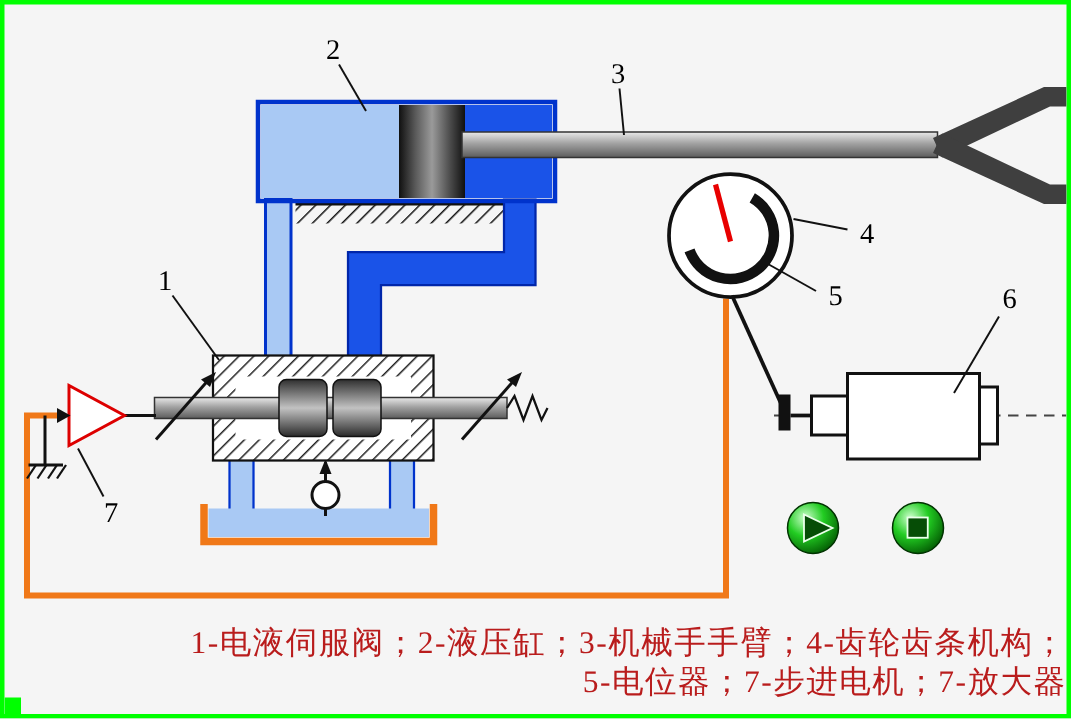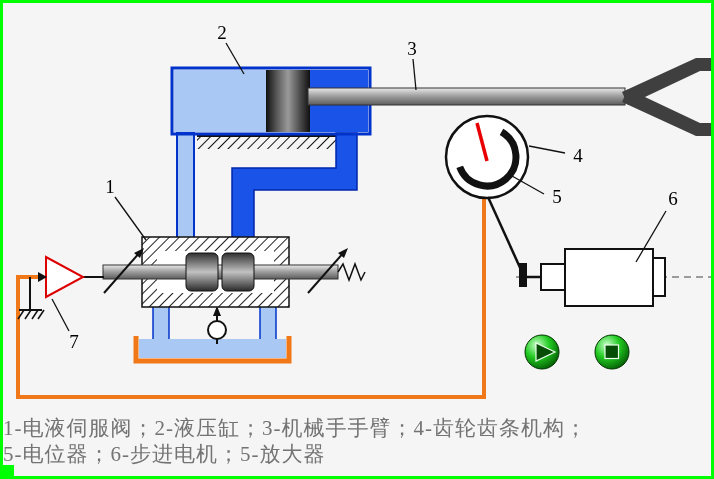--- a/index.html
+++ b/index.html
@@ -3,22 +3,22 @@
 <meta charset="utf-8">
 <style>
   html,body{margin:0;padding:0;background:#e9e9e9;}
   #screen{
     position:relative;width:714px;height:479px;box-sizing:border-box;
     background:#f5f5f5;border:3px solid #00ff00;overflow:hidden;
     font-family:"Liberation Serif","DejaVu Serif",serif;
   }
   #diagram-svg{position:absolute;left:0;top:0;}
   .caption{
-    position:absolute;left:0;right:0;top:412px;text-align:left;
-    color:#737373;font-size:21px;line-height:26px;letter-spacing:1px;
+    position:absolute;left:0;right:0;top:412px;text-align:right;
+    color:#b91c1c;font-size:21px;line-height:26px;letter-spacing:1px;
   }
   .corner-blob{
     position:absolute;left:0;bottom:0;width:11px;height:11px;background:#00ff00;
   }
   text{font-family:"Liberation Serif","DejaVu Serif",serif;}
 </style>
 </head>
 <body>
 
 <div id="screen">
@@ -164,18 +164,18 @@
     <polygon points="536,343 555,352 536,361" fill="#064d06" stroke="#eaffea" stroke-width="1.2"></polygon>
   </g>
   <g>
     <circle cx="612" cy="352" r="17" fill="url(#btnG)" stroke="#003300" stroke-width="1"></circle>
     <rect x="605" y="345" width="13.5" height="13.5" fill="#064d06" stroke="#eaffea" stroke-width="1.2"></rect>
   </g>
 </svg>
 
 <div class="caption">
   <div>1-电液伺服阀；2-液压缸；3-机械手手臂；4-齿轮齿条机构；</div>
-  <div>5-电位器；6-步进电机；5-放大器</div>
+  <div>5-电位器；7-步进电机；7-放大器</div>
 </div>
 
 <div class="corner-blob"></div>
 
 </div>
 
 </body></html>

